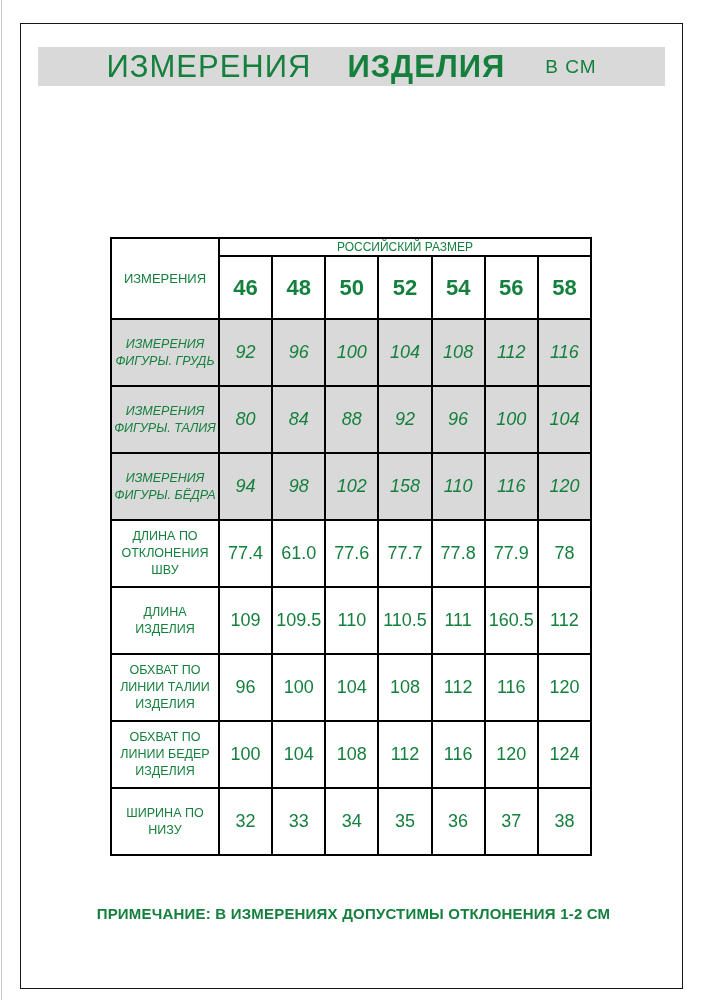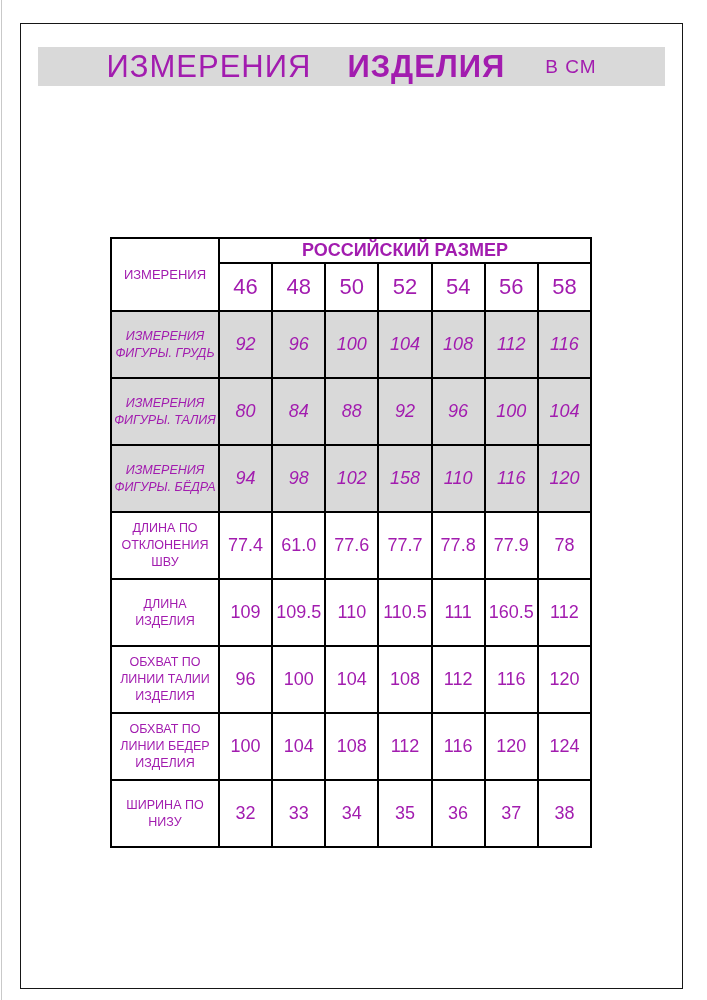--- a/index.html
+++ b/index.html
@@ -3,21 +3,21 @@
 <meta charset="utf-8">
 <style>
   * { box-sizing: border-box; }
   html, body { margin: 0; padding: 0; background: #ffffff; }
   .page {
     position: relative;
     width: 707px;
     height: 1000px;
     background: #ffffff;
     font-family: "Liberation Sans", sans-serif;
-    color: #a21caf;
+    color: #15803d;
     overflow: hidden;
   }
   .scan-edge {
     position: absolute;
     left: 1px; top: 0;
     width: 1px; height: 100%;
     background: #c9c9c9;
   }
   .page-border {
     position: absolute;
@@ -63,26 +63,26 @@
     table-layout: fixed;
   }
   .size-table th, .size-table td {
     border: 2px solid var(--border-color, #000000);
     text-align: center;
     vertical-align: middle;
     padding: 1px 2px;
   }
   .group-h {
     height: 14px;
-    font-size: 18px;
-    font-weight: bold;
+    font-size: 12px;
+    font-weight: normal;
     padding: 0;
   }
   .meas-h { font-size: 13px; font-weight: normal; }
-  .size-cell { font-size: 22px; font-weight: normal; height: 48px; }
+  .size-cell { font-size: 22px; font-weight: bold; height: 63px; }
   tbody td { height: 67px; }
   .label-cell {
     font-size: 12.5px;
     line-height: 1.35;
     white-space: pre-line;
   }
   td.value-cell { font-size: 18px; }
   tr.shaded td {
     background: var(--shaded-bg, #d9d9d9);
     font-style: italic;
@@ -225,13 +225,14 @@
           <td class="value-cell">33</td>
           <td class="value-cell">34</td>
           <td class="value-cell">35</td>
           <td class="value-cell">36</td>
           <td class="value-cell">37</td>
           <td class="value-cell">38</td>
         </tr>
       </tbody>
   </table>
 
+  <div class="note">ПРИМЕЧАНИЕ: В ИЗМЕРЕНИЯХ ДОПУСТИМЫ ОТКЛОНЕНИЯ 1-2 СМ</div>
 </div>
 
 </body></html>

